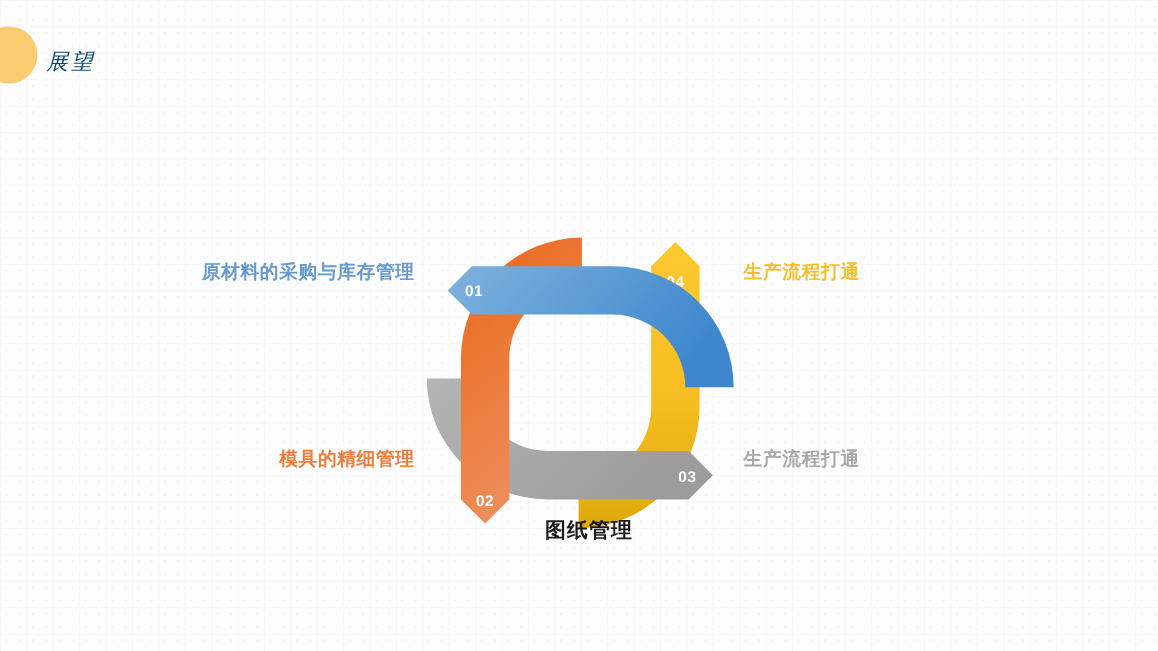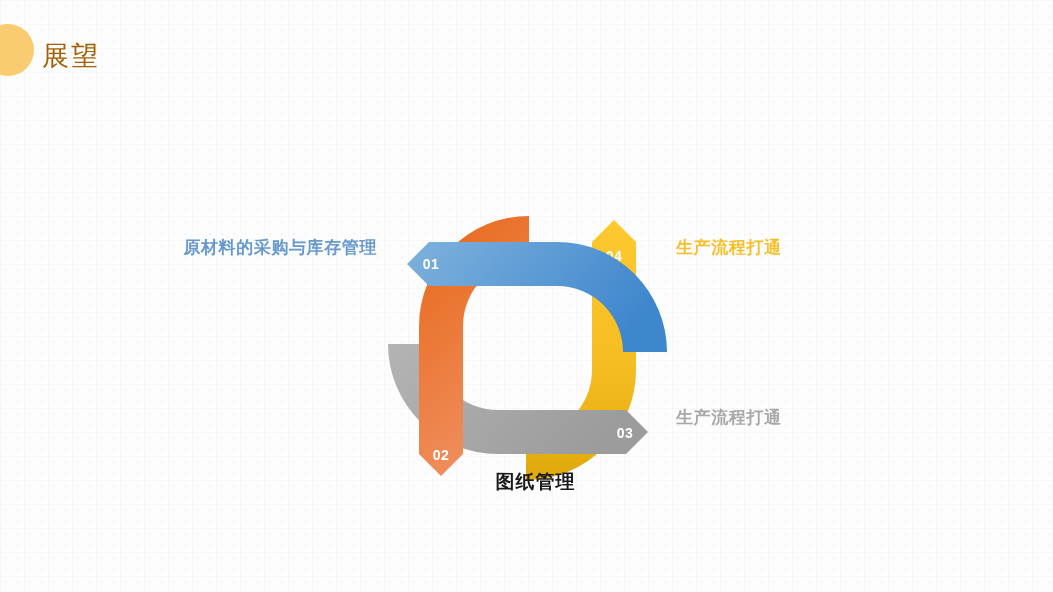--- a/index.html
+++ b/index.html
@@ -43,25 +43,26 @@
     width: 52px;
     height: 52px;
     border-radius: 50%;
     background: #f9cc71;
   }
   #page-title {
     position: absolute;
     left: 42px;
     top: 38px;
     font-family: "DejaVu Serif", "Liberation Serif", serif;
-    font-size: 27px;
+    font-size: 20px;
     line-height: 36px;
-    color: #a16207;
+    color: #0c4a6e;
     letter-spacing: 2px;
     white-space: nowrap;
+    font-style: italic;
   }
 
   
   #diagram {
     position: absolute;
     left: 385px;
     top: 198px;
     width: 285px;
     height: 300px;
   }
@@ -189,16 +190,17 @@
         <text class="arrow-num" x="46" y="71" text-anchor="middle">01</text>
       </g>
     </svg>
   </div>
 
   <div id="center-label">
     <span class="txt">图纸管理</span>
   </div>
 
   <div class="caption" id="caption-01">原材料的采购与库存管理</div>
+  <div class="caption" id="caption-02">模具的精细管理</div>
   <div class="caption" id="caption-03">生产流程打通</div>
   <div class="caption" id="caption-04">生产流程打通</div>
 
 </div>
 
 </body></html>

